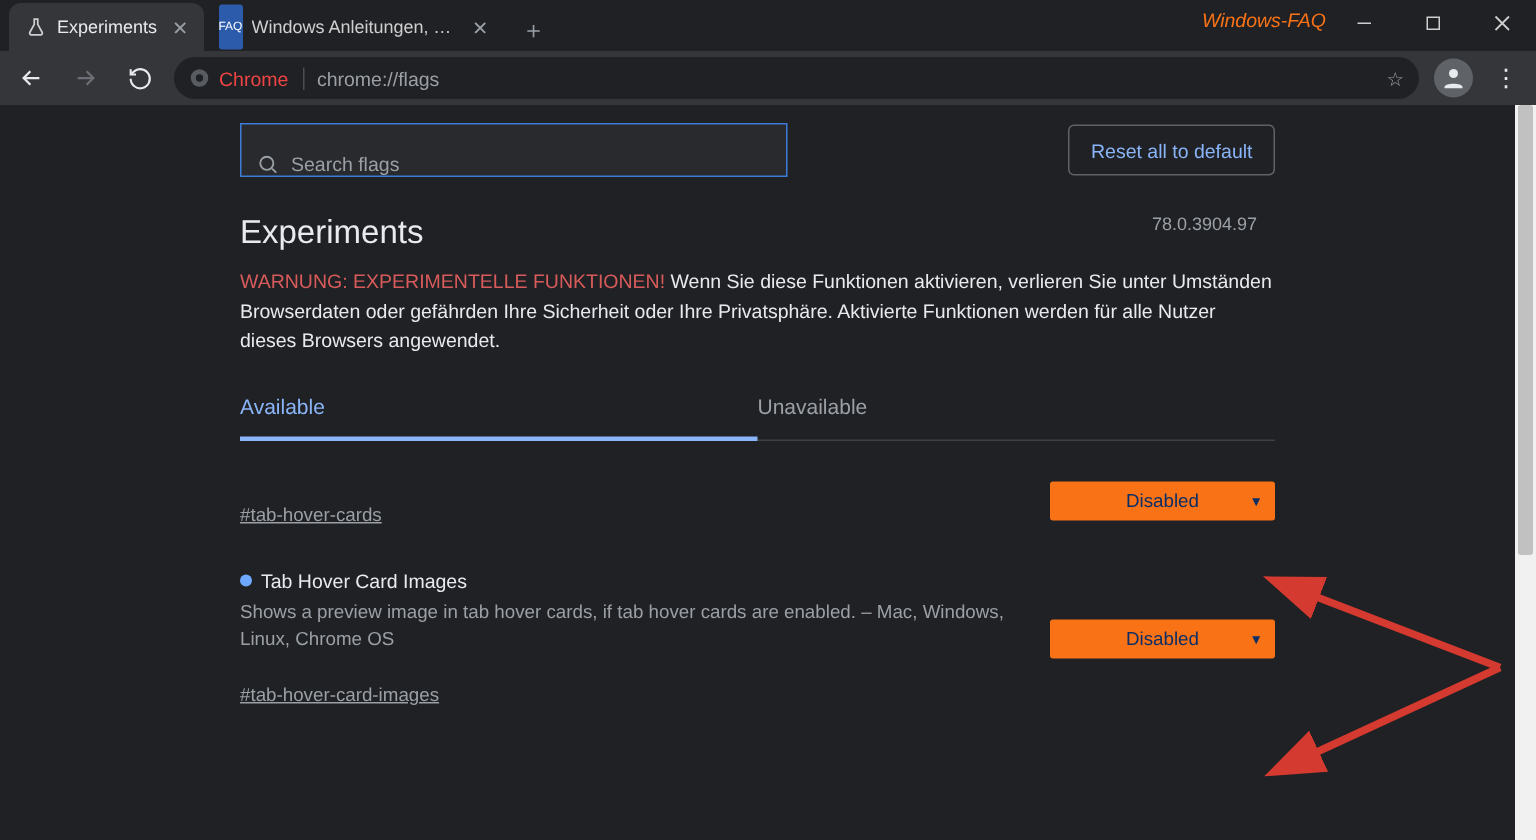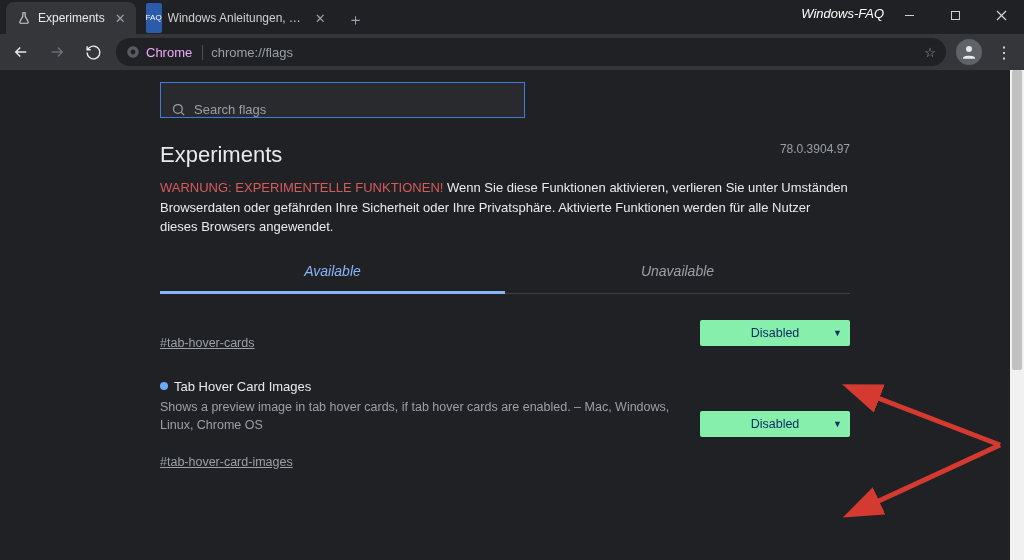--- a/index.html
+++ b/index.html
@@ -9,60 +9,60 @@
   .titlebar { height:34px; background:#202124; display:flex; align-items:flex-end; }
   .tabstrip { display:flex; align-items:flex-end; height:34px; padding-left:6px; gap:0; }
   .tab { display:flex; align-items:center; height:32px; padding:0 10px; font-size:12px; color:#cfcfcf; border-top-left-radius:8px; border-top-right-radius:8px; max-width:200px; gap:6px; }
   .tab.active { background:#35363a; color:#e8eaed; }
   .tab .favicon { width:16px; height:16px; display:flex; align-items:center; justify-content:center; font-size:11px; }
   .tab .tab-title { white-space:nowrap; overflow:hidden; text-overflow:ellipsis; max-width:140px; }
   .tab .close { color:#9aa0a6; font-size:13px; margin-left:4px; }
   .newtab { width:28px; height:28px; display:flex; align-items:center; justify-content:center; color:#9aa0a6; font-size:16px; margin-left:6px; }
   .win-controls { position:absolute; right:0; top:0; height:30px; display:flex; }
   .wc { width:46px; height:30px; display:flex; align-items:center; justify-content:center; color:#cfcfcf; font-family:Arial; }
-  .watermark { position:absolute; right:140px; top:6px; color:#ffffff; font-size:13px; font-style:italic; }
+  .watermark { position:absolute; right:140px; top:6px; color:#f97316; font-size:13px; font-style:italic; }
   
   .toolbar { height:36px; background:#35363a; display:flex; align-items:center; padding:0 8px; gap:10px; }
   .nav-btn { width:26px; height:26px; display:flex; align-items:center; justify-content:center; color:#e8eaed; }
   .nav-btn.dis { color:#6b6e74; }
   .omnibox { flex:1; height:28px; background:#202124; border-radius:14px; display:flex; align-items:center; padding:0 10px; color:#9aa0a6; font-size:13px; gap:8px; }
-  .omnibox .chip { color:#f0abfc; border-right:1px solid #4a4d52; padding-right:10px; display:flex; align-items:center; gap:6px; }
+  .omnibox .chip { color:#ef4444; border-right:1px solid #4a4d52; padding-right:10px; display:flex; align-items:center; gap:6px; }
   .omnibox .chip svg { opacity:.9; }
   .omnibox .url { color:#9aa0a6; }
   .omnibox .star { margin-left:auto; color:#9aa0a6; }
   .prof { width:26px;height:26px;border-radius:50%;background:#5f6368;display:flex;align-items:center;justify-content:center;}
   .menu3 { color:#e8eaed; font-size:16px; padding:0 4px; }
   
   .viewport { position:absolute; left:0; right:14px; top:70px; bottom:0; background:#202124; overflow:hidden; }
   .scrollbar { position:absolute; right:0; top:70px; bottom:0; width:14px; background:#f1f1f1; }
   .scrollbar .thumb { position:absolute; left:2px; right:2px; top:0; height:300px; background:#c1c1c1; border-radius:2px;}
   .page { width:690px; margin:0 auto; padding-top:12px; color:#e8eaed; }
   .toprow { display:flex; align-items:center; gap:20px; margin-bottom:24px; }
   .search { flex:0 0 365px; height:36px; border:1px solid #3d7bd9; background:#292a2d; display:flex; align-items:flex-end; padding:0 10px; gap:8px; border-radius:0; }
   .search input { flex:1; background:transparent; border:none; outline:none; color:#e8eaed; font-size:13px; }
   .search input::placeholder { color:#9aa0a6; }
   .reset { margin-left:auto; height:34px; padding:0 14px; border:1px solid #5f6368; border-radius:4px; color:#8ab4f8; background:transparent; font-size:13px; }
   h1.title { font-size:22px; font-weight:400; color:#e8eaed; margin-bottom:10px; }
-  .version { color:#9aa0a6; font-size:12px; position:absolute; right:0; top:0; }
+  .version { color:#9aa0a6; font-size:12px; position:absolute; right:12px; top:0; }
   .headrow { position:relative; margin-bottom:6px; }
   .warn { font-size:13px; line-height:1.5; color:#e8eaed; margin-bottom:14px; }
   .warn .wlabel { color:#d85b5b; }
   .beta { font-size:13px; color:#9aa0a6; margin-bottom:18px; }
   .beta a { color:#8ab4f8; text-decoration:underline; }
   .tabs { display:flex; border-bottom:1px solid #3c4043; }
-  .tabs .t { flex:1; text-align:center; padding:12px 0; font-size:14px; color:#9aa0a6;font-style:italic; }
+  .tabs .t { flex:1; text-align:left; padding:12px 0; font-size:14px; color:#9aa0a6; }
   .tabs .t.active { color:#8ab4f8; border-bottom:3px solid #8ab4f8; margin-bottom:-1px; }
   .flag { display:flex; padding:22px 0 6px 0; gap:16px; }
   .flag .left { flex:1; }
   .flag .ftitle { font-size:13px; color:#e8eaed; margin-bottom:4px; display:flex; align-items:center; gap:6px; }
   .flag .dot { width:8px;height:8px;border-radius:50%; background:#6fa8ff; display:inline-block; }
   .flag .fdesc { font-size:12.5px; color:#9aa0a6; line-height:1.5; }
   .flag .anchor { font-size:12.5px; color:#9aa0a6; text-decoration:underline; display:inline-block; margin-top:20px;}
   .flag .right { width:150px; display:flex; align-items:center; }
-  .sel { width:150px; height:26px; background:#86efac; color:#0b2e66; font-size:12.5px; display:flex; align-items:center; justify-content:center; position:relative; border-radius:2px; }
+  .sel { width:150px; height:26px; background:#f97316; color:#0b2e66; font-size:12.5px; display:flex; align-items:center; justify-content:center; position:relative; border-radius:2px; }
   .sel .caret { position:absolute; right:8px; font-size:9px; color:#0b2e66; }
   
   .arrows { position:absolute; pointer-events:none; }
 </style>
 </head>
 <body>
 
 <div class="window">
 
   <div class="titlebar">
@@ -145,20 +145,21 @@
     <div class="page">
 
       <div class="toprow">
         <div class="search">
           <svg width="15" height="15" viewBox="0 0 24 24" fill="none" stroke="#9aa0a6" stroke-width="2">
               <circle cx="11" cy="11" r="7"></circle>
               <line x1="21" y1="21" x2="16.65" y2="16.65"></line>
             </svg>
           <input placeholder="Search flags" style="">
         </div>
+        <button class="reset">Reset all to default</button>
       </div>
 
       <div class="headrow">
         <h1 class="title">Experiments</h1>
         <span class="version">78.0.3904.97</span>
       </div>
 
       <p class="warn">
         <span class="wlabel">WARNUNG: EXPERIMENTELLE FUNKTIONEN!</span>
         <span>Wenn Sie diese Funktionen aktivieren, verlieren Sie unter Umständen Browserdaten oder gefährden Ihre Sicherheit oder Ihre Privatsphäre. Aktivierte Funktionen werden für alle Nutzer dieses Browsers angewendet.</span>

